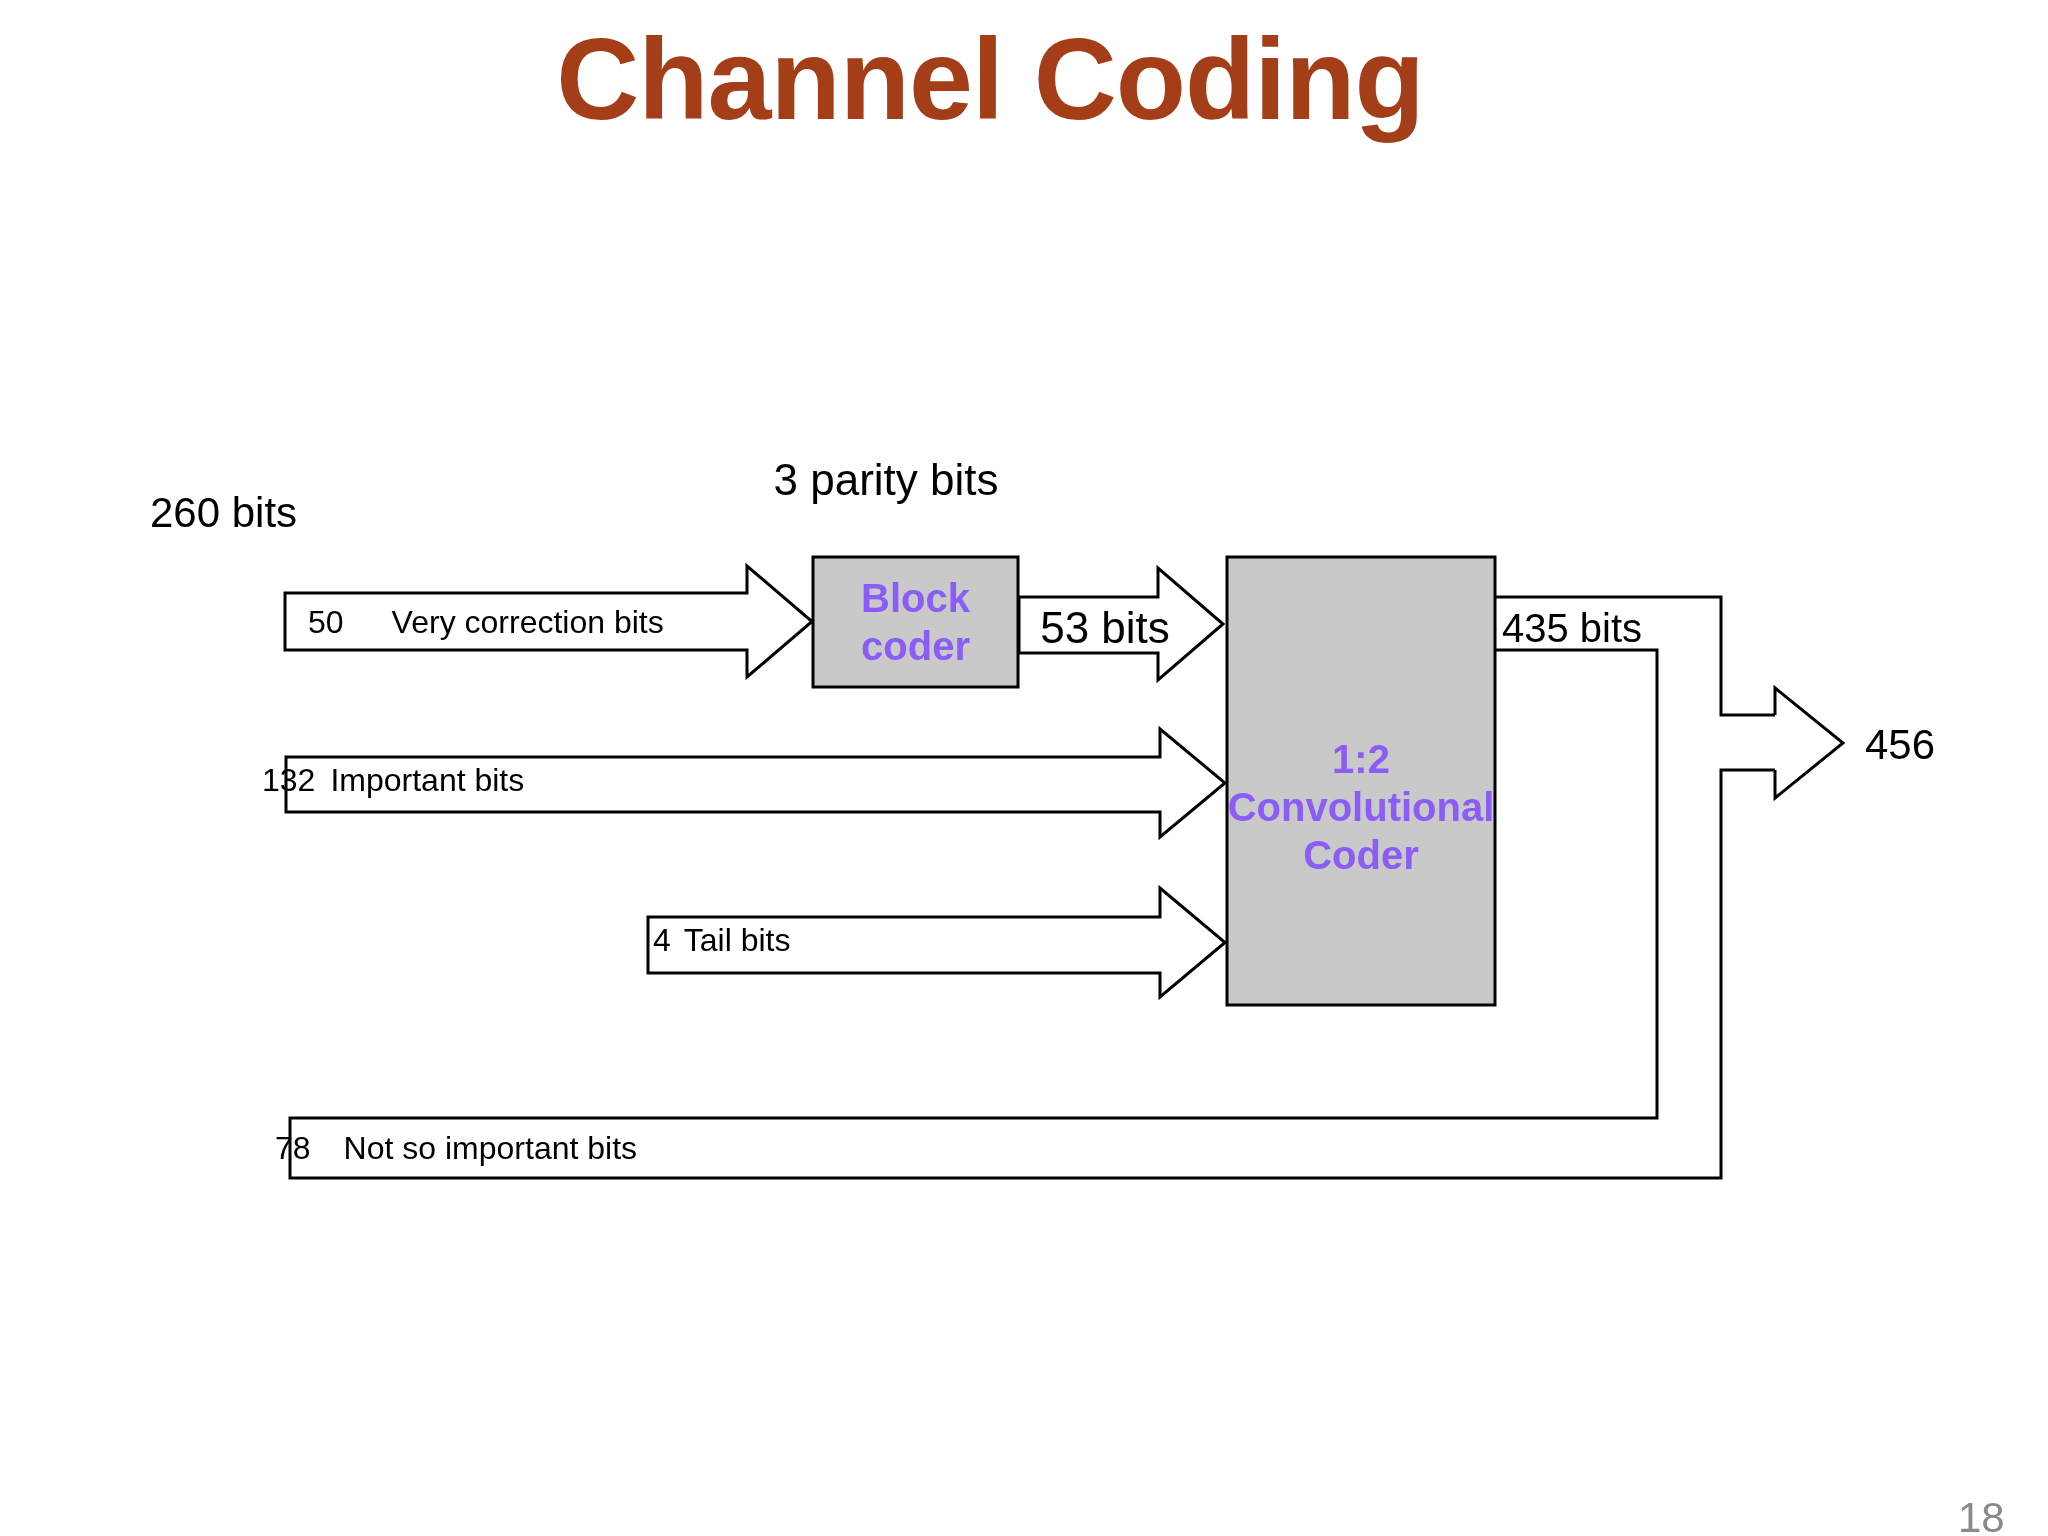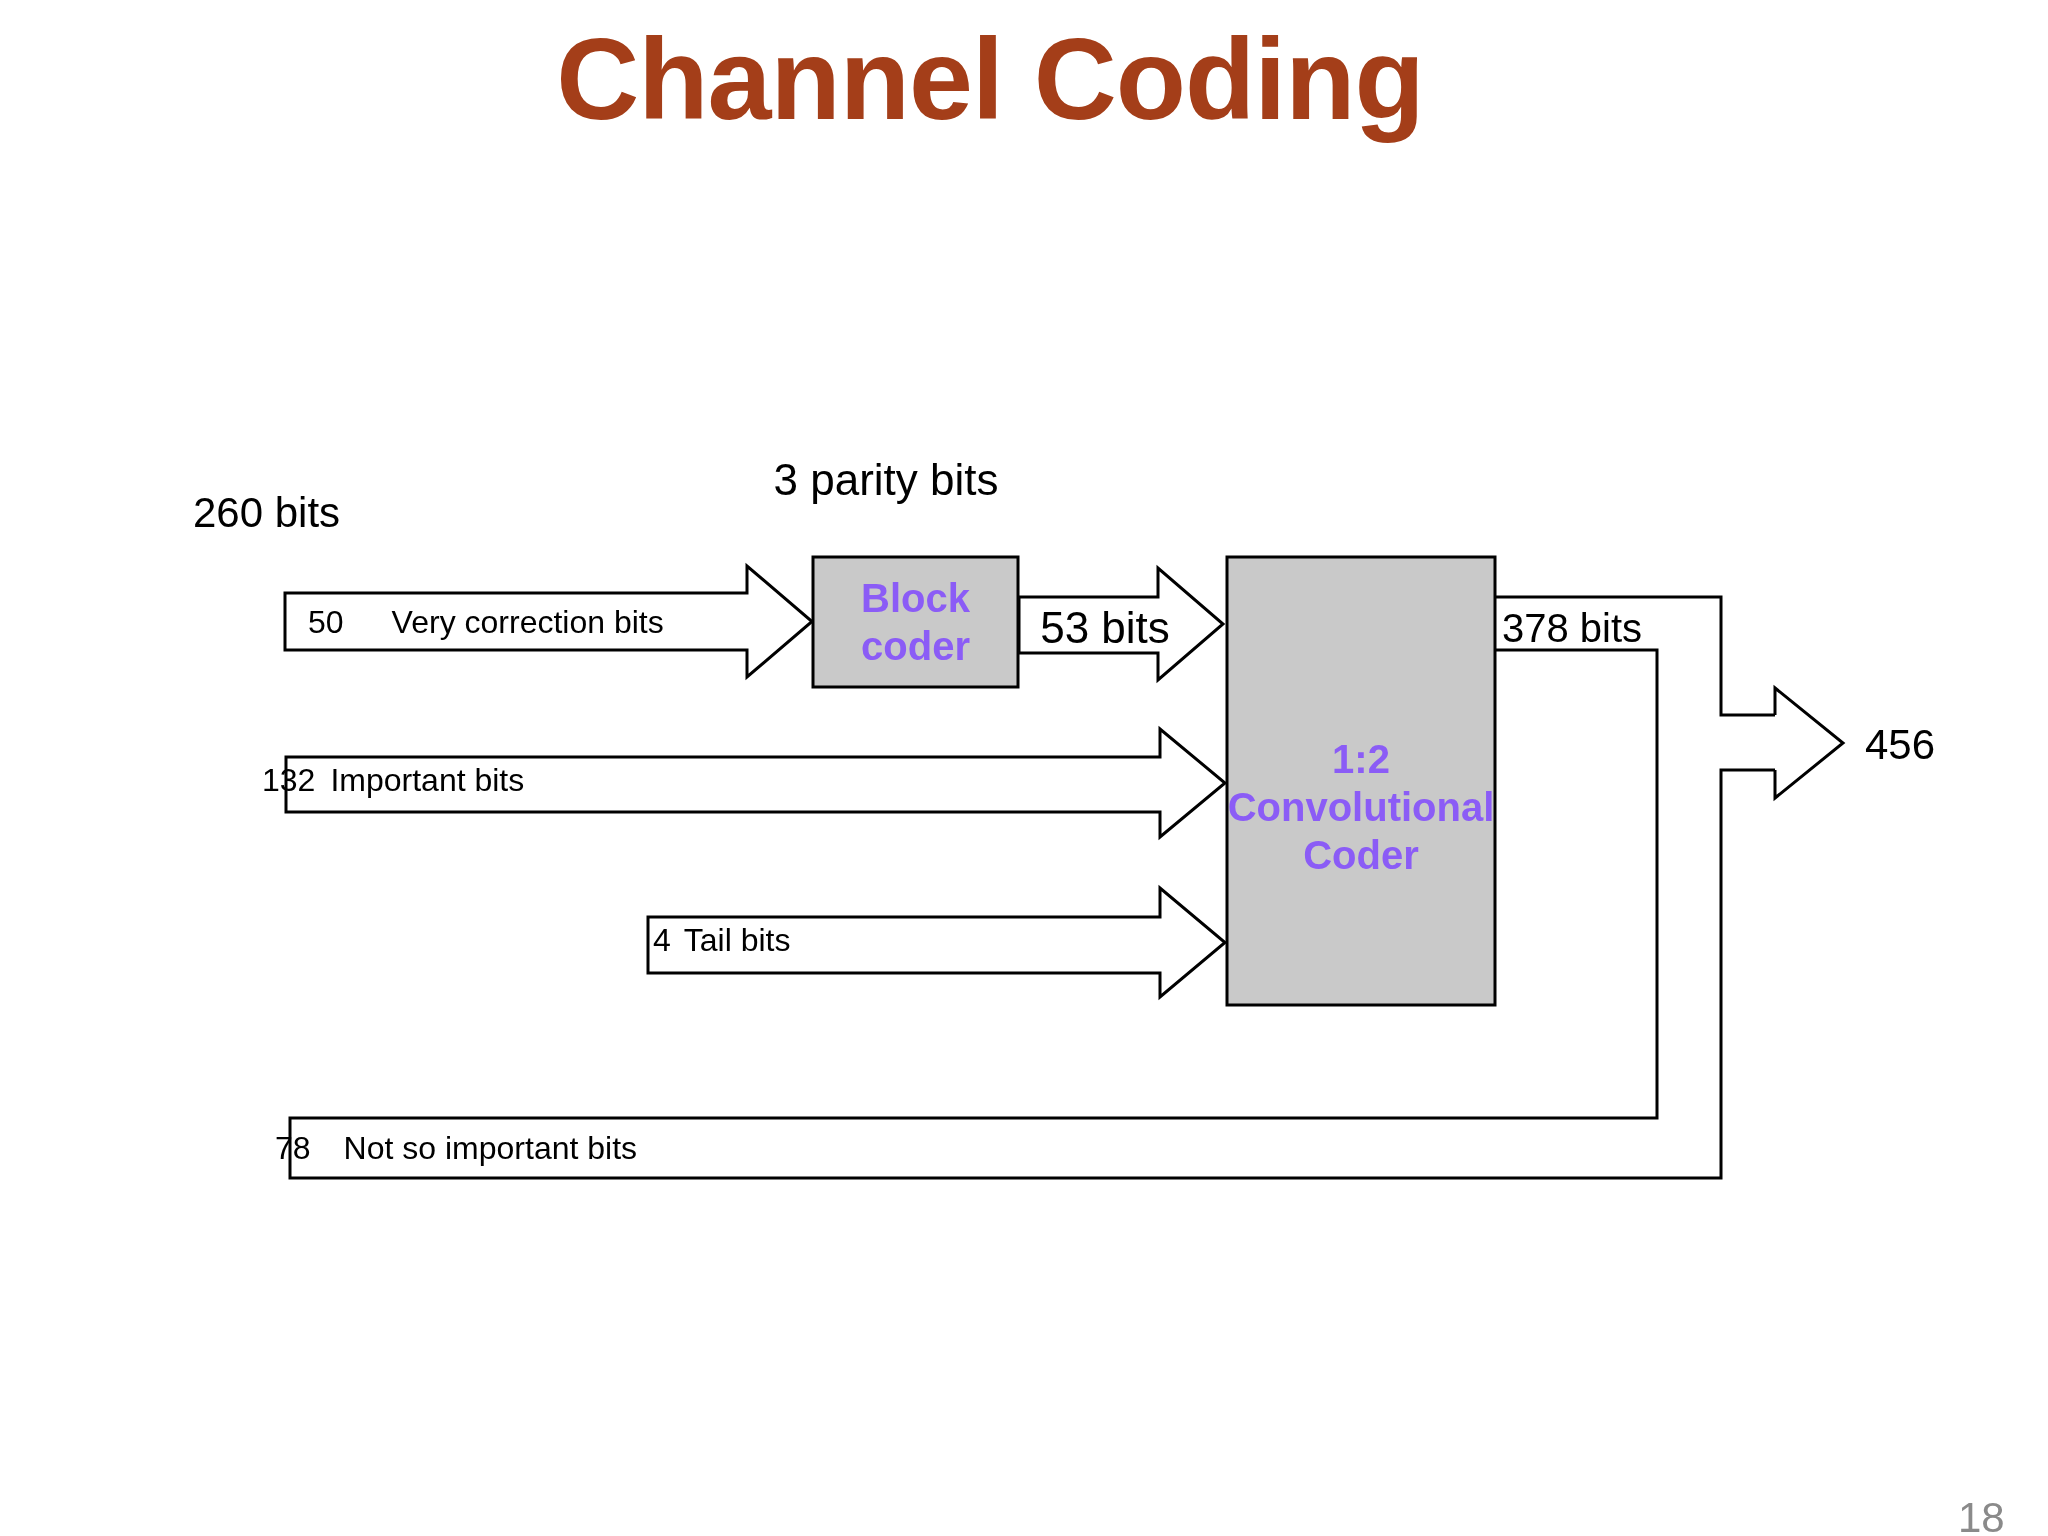--- a/index.html
+++ b/index.html
@@ -10,21 +10,21 @@
     font-family:"Liberation Sans", sans-serif;
     overflow:hidden;
   }
   .shapes{position:absolute;left:0;top:0;width:2048px;height:1536px;}
   .lbl{position:absolute;white-space:pre;color:#000;line-height:1;}
   .title{
     left:990px;top:22px;transform:translateX(-50%);
     font-size:115px;font-weight:bold;letter-spacing:-1px;
     color:var(--title,#A43E19);
   }
-  .l-260{left:150px;top:492px;font-size:42px;margin-left:43px;}
+  .l-260{left:150px;top:492px;font-size:42px;}
   .l-parity{left:886px;top:458px;transform:translateX(-50%);font-size:44px;}
   .stream{position:absolute;display:flex;align-items:flex-start;font-size:32px;line-height:1;color:#000;white-space:pre;}
   .s50{left:308px;top:606px;}
   .s50 .s-label{margin-left:48px;}
   .s132{left:262px;top:764px;}
   .s132 .s-label{margin-left:15px;}
   .s4{left:653px;top:924px;}
   .s4 .s-label{margin-left:13px;}
   .s78{left:275px;top:1132px;}
   .s78 .s-label{margin-left:33px;}
@@ -93,20 +93,20 @@
   </div>
 
   <div class="boxlabel bl-conv">
     <div>1:2</div>
     <div>Convolutional</div>
     <div>Coder</div>
   </div>
 
   <div class="lbl l-53">53 bits</div>
 
-  <div class="lbl l-378">378 bits</div>
+  <div class="lbl l-378">435 bits</div>
 
   <div class="lbl l-456">456</div>
 
 
   <div class="lbl page">18</div>
 
 </div>
 
 </body></html>

